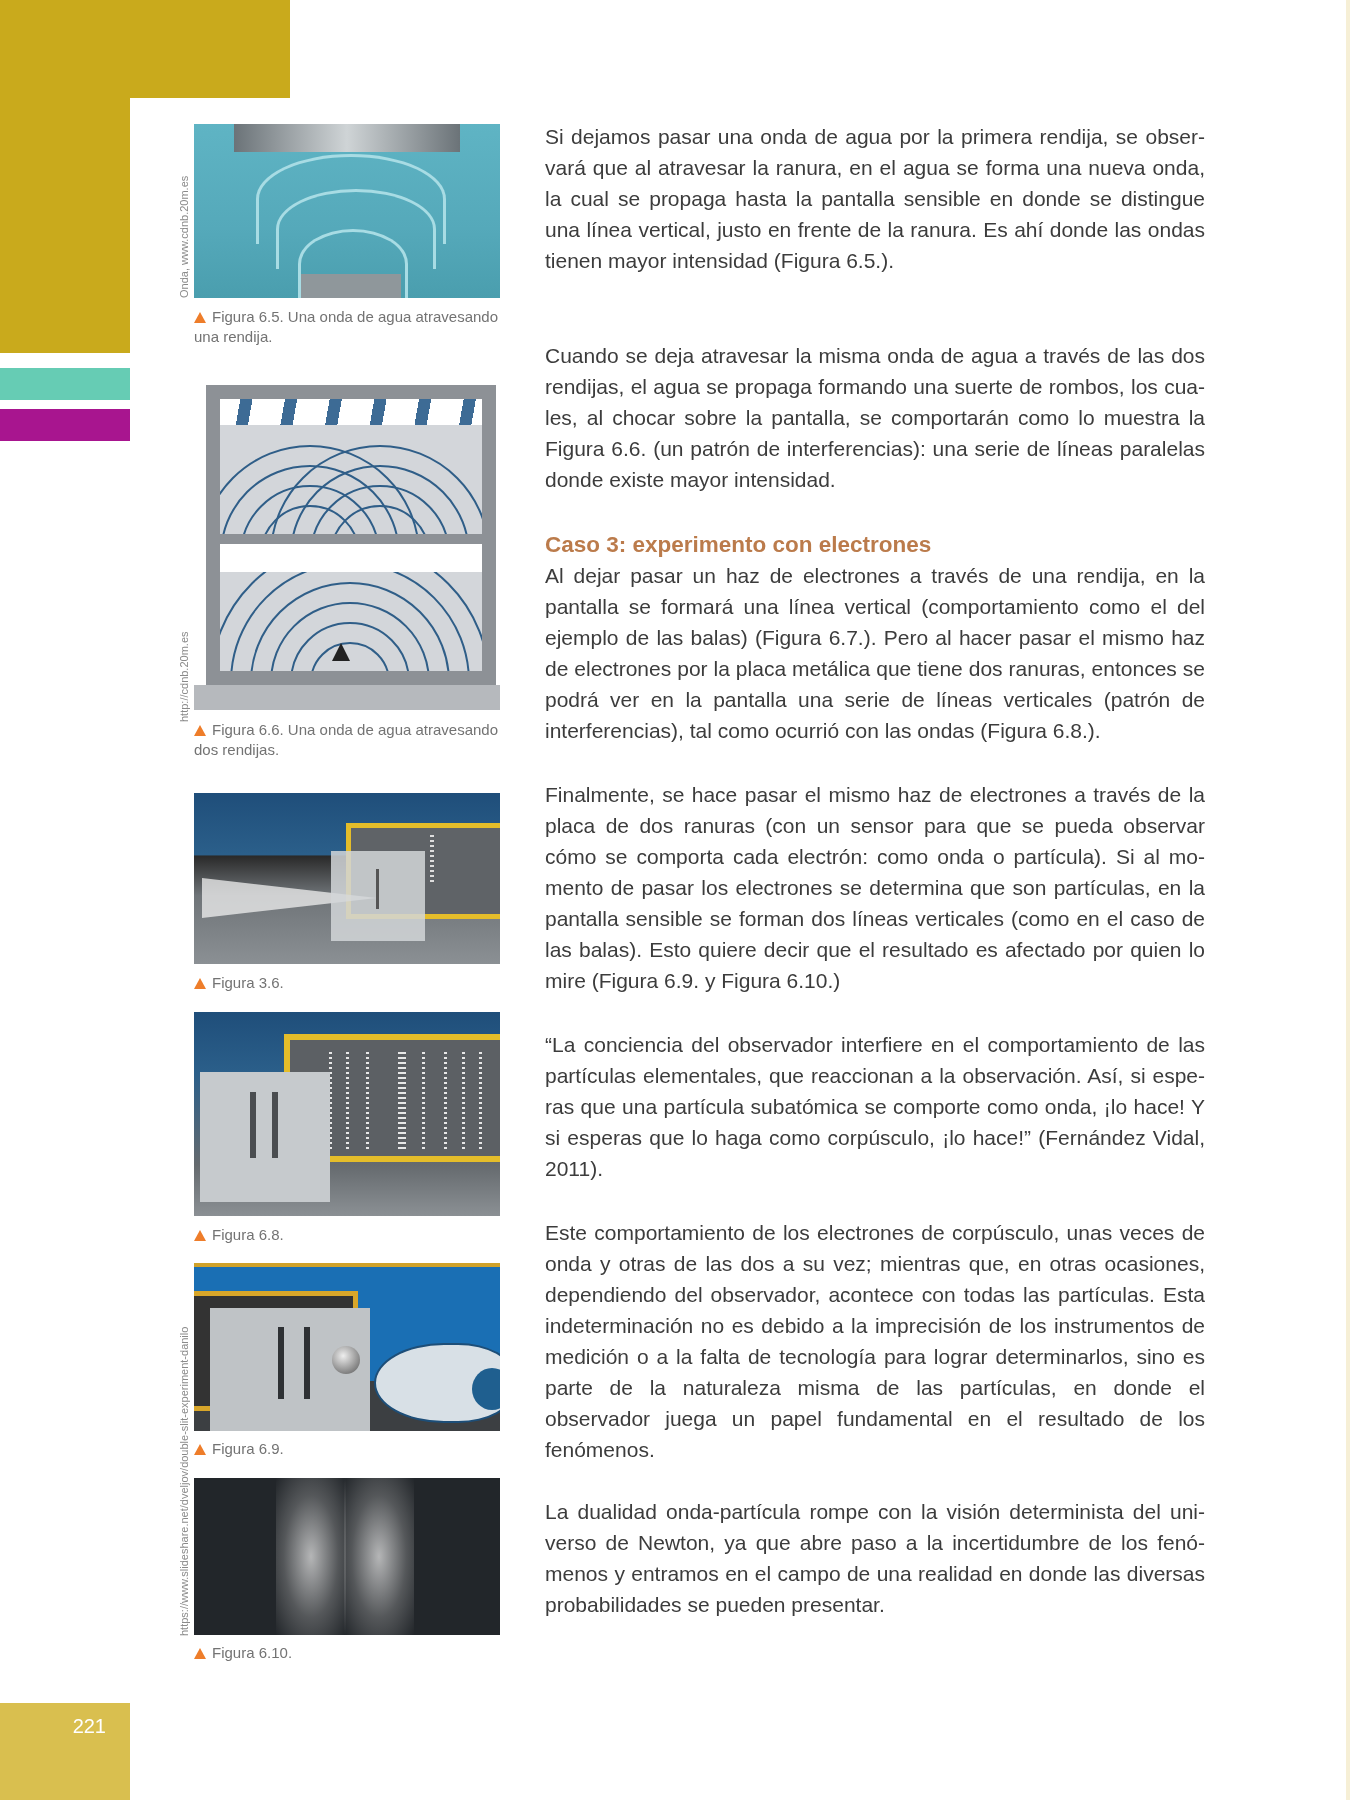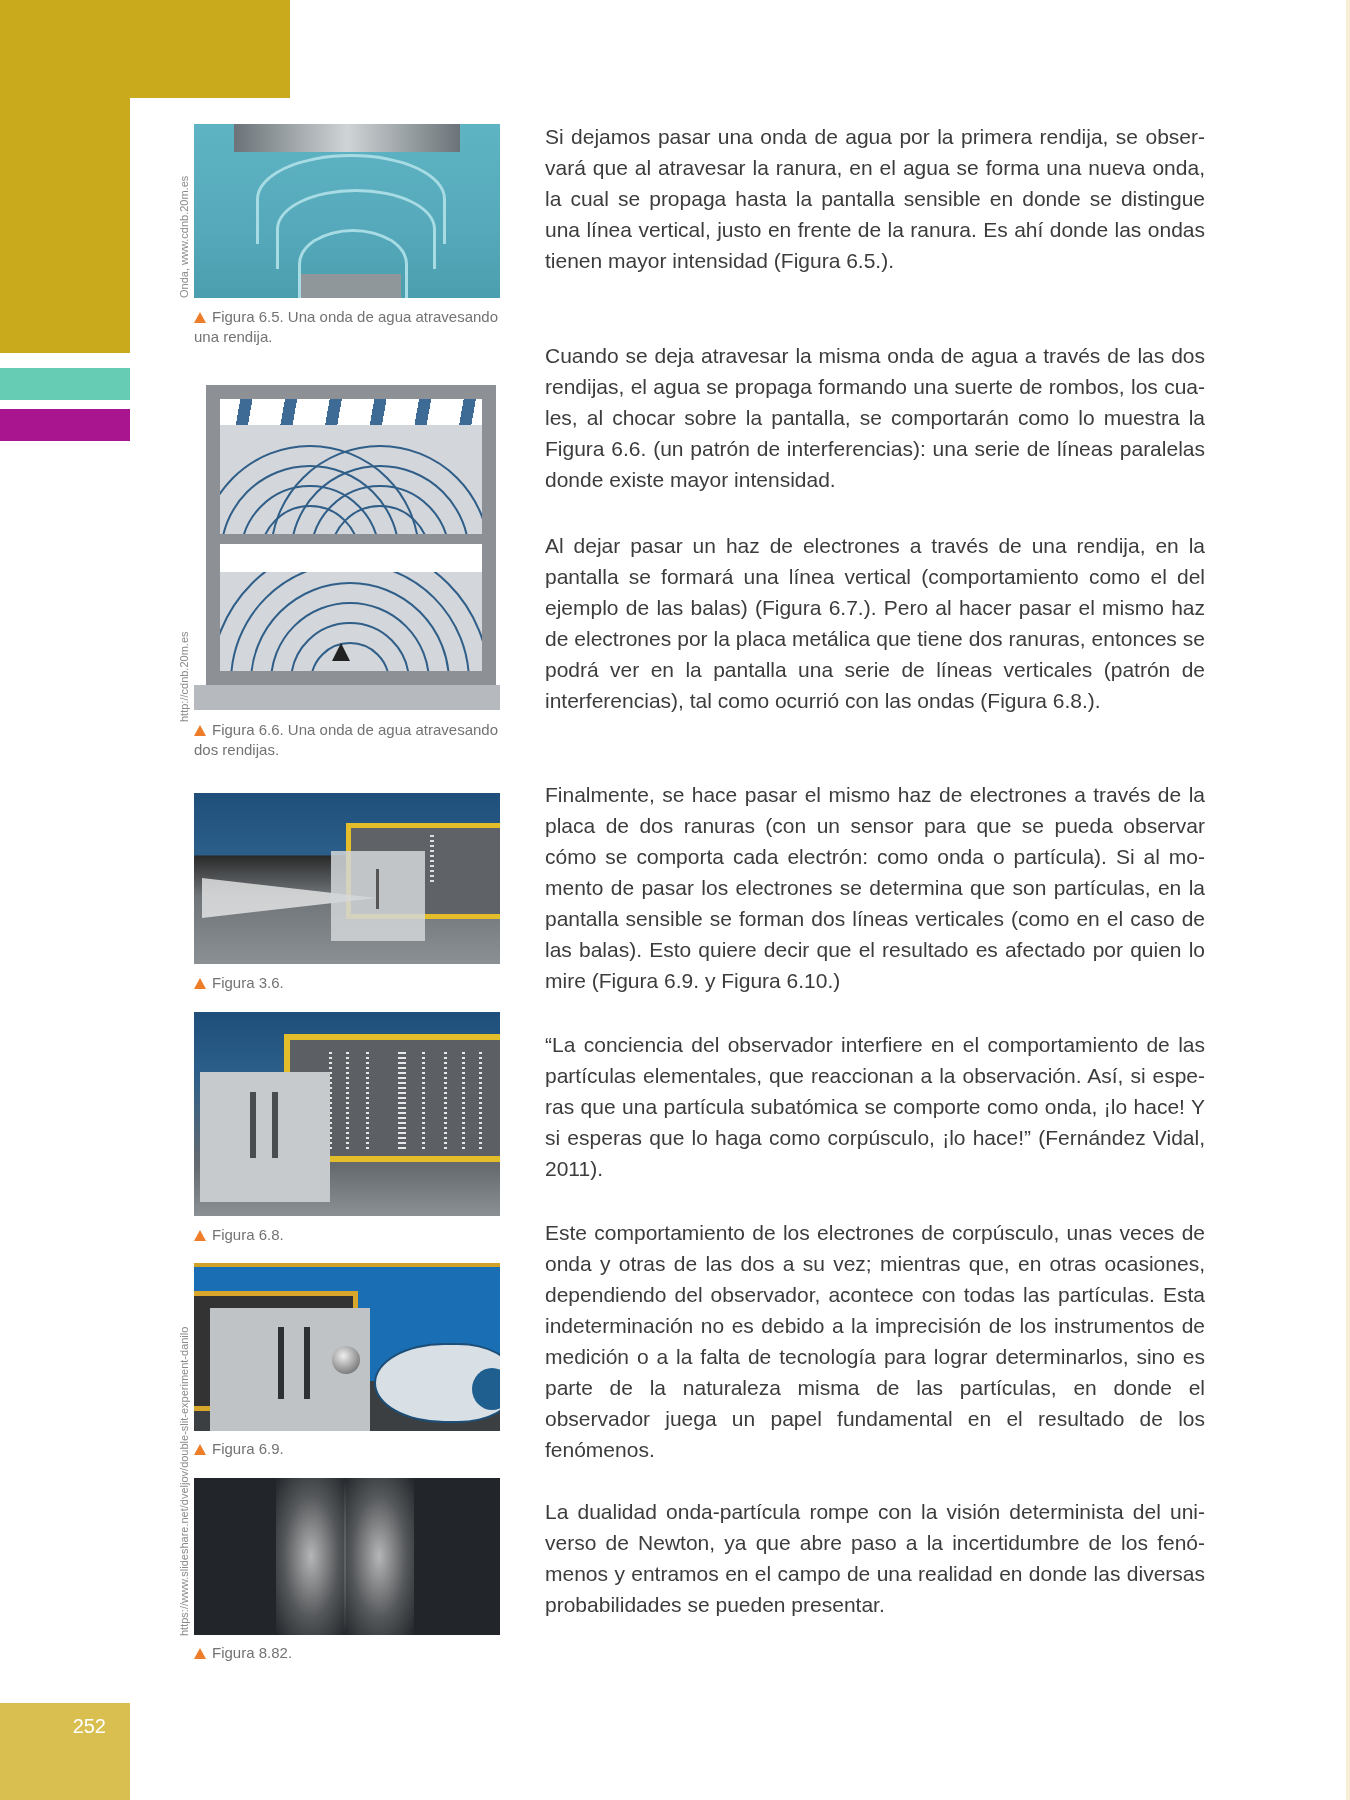--- a/index.html
+++ b/index.html
@@ -73,21 +73,21 @@
 </style>
 </head>
 <body>
 
 <div class="deco gold-top"></div>
 <div class="deco gold-left"></div>
 <div class="deco teal-bar"></div>
 <div class="deco magenta-bar"></div>
 <div class="deco right-strip"></div>
 <div class="deco pagenum-box">
-  <span class="pagenum">252</span>
+  <span class="pagenum">221</span>
 </div>
 
 <div class="credit" style="left:178px; top:298px;">Onda, www.cdnb.20m.es</div>
 <div class="credit" style="left:178px; top:722px;">http://cdnb.20m.es</div>
 <div class="credit" style="left:178px; top:1636px;">https://www.slideshare.net/dveljov/double-slit-experiment-danilo</div>
 
 <div class="figure fig65">
   <div class="wall"></div>
   <div class="arc" style="left:62px; top:30px; width:190px; height:90px;"></div>
   <div class="arc" style="left:82px; top:65px; width:160px; height:80px;"></div>
@@ -168,31 +168,32 @@
 </div>
 <div class="caption" style="top:1439px;">
   <span class="tri"></span><span>Figura 6.9.</span>
 </div>
 
 <div class="figure fig610">
   <div class="band" style="left:82px;"></div>
   <div class="band" style="left:150px;"></div>
 </div>
 <div class="caption" style="top:1643px;">
-  <span class="tri"></span><span>Figura 8.82.</span>
+  <span class="tri"></span><span>Figura 6.10.</span>
 </div>
 
 <div class="col" style="top:121px;">
   <p class="para">Si dejamos pasar una onda de agua por la primera rendija, se obser-vará que al atravesar la ranura,  en el agua se forma una nueva onda, la cual se propaga hasta la pantalla sensible en donde se distingue una línea vertical, justo en frente de la ranura. Es ahí donde las ondas tienen mayor intensidad (Figura 6.5.).</p>
 </div>
 <div class="col" style="top:340px;">
   <p class="para">Cuando se deja atravesar la misma onda de agua a través de las dos rendijas, el agua se propaga formando una suerte de rombos, los cua-les, al chocar sobre la pantalla, se comportarán como lo muestra la Figura 6.6. (un patrón de interferencias): una serie de líneas paralelas donde existe mayor intensidad.</p>
 </div>
 
 <div class="col" style="top:530px;">
+  <h2 class="heading">Caso 3: experimento con electrones</h2>
   <p class="para">Al dejar pasar un haz de electrones a través de una rendija, en la pantalla se formará una línea vertical (comportamiento como el del ejemplo de las balas) (Figura 6.7.). Pero al hacer pasar el mismo haz de electrones por la placa metálica que tiene dos ranuras, entonces se podrá ver en la pantalla una serie de líneas verticales (patrón de interferencias), tal como ocurrió con las ondas (Figura 6.8.).</p>
 </div>
 <div class="col" style="top:779px;">
   <p class="para">Finalmente, se hace pasar el mismo haz de electrones a través de la placa de dos ranuras (con un sensor para que se pueda observar cómo se comporta cada electrón: como onda o partícula). Si al mo-mento de pasar los electrones se determina que son partículas, en la pantalla sensible se forman dos líneas verticales (como en el caso de las balas). Esto quiere decir que el resultado es afectado por quien lo mire (Figura 6.9. y Figura 6.10.)</p>
 </div>
 <div class="col" style="top:1029px;">
   <p class="para">“La conciencia del observador interfiere en el comportamiento de las partículas elementales, que reaccionan a la observación. Así, si espe-ras que una partícula subatómica se comporte como onda, ¡lo hace! Y si esperas que lo haga como corpúsculo, ¡lo hace!” (Fernández Vidal, 2011).</p>
 </div>
 <div class="col" style="top:1217px;">
   <p class="para">Este comportamiento de los electrones de corpúsculo, unas veces de onda y otras de las dos a su vez; mientras que, en otras ocasiones, dependiendo del observador, acontece con todas las partículas. Esta indeterminación no es debido a la imprecisión de los instrumentos de medición o a la falta de tecnología para lograr determinarlos, sino es parte de la naturaleza misma de las partículas, en donde el observador juega un papel fundamental en el resultado de los fenómenos.</p>

